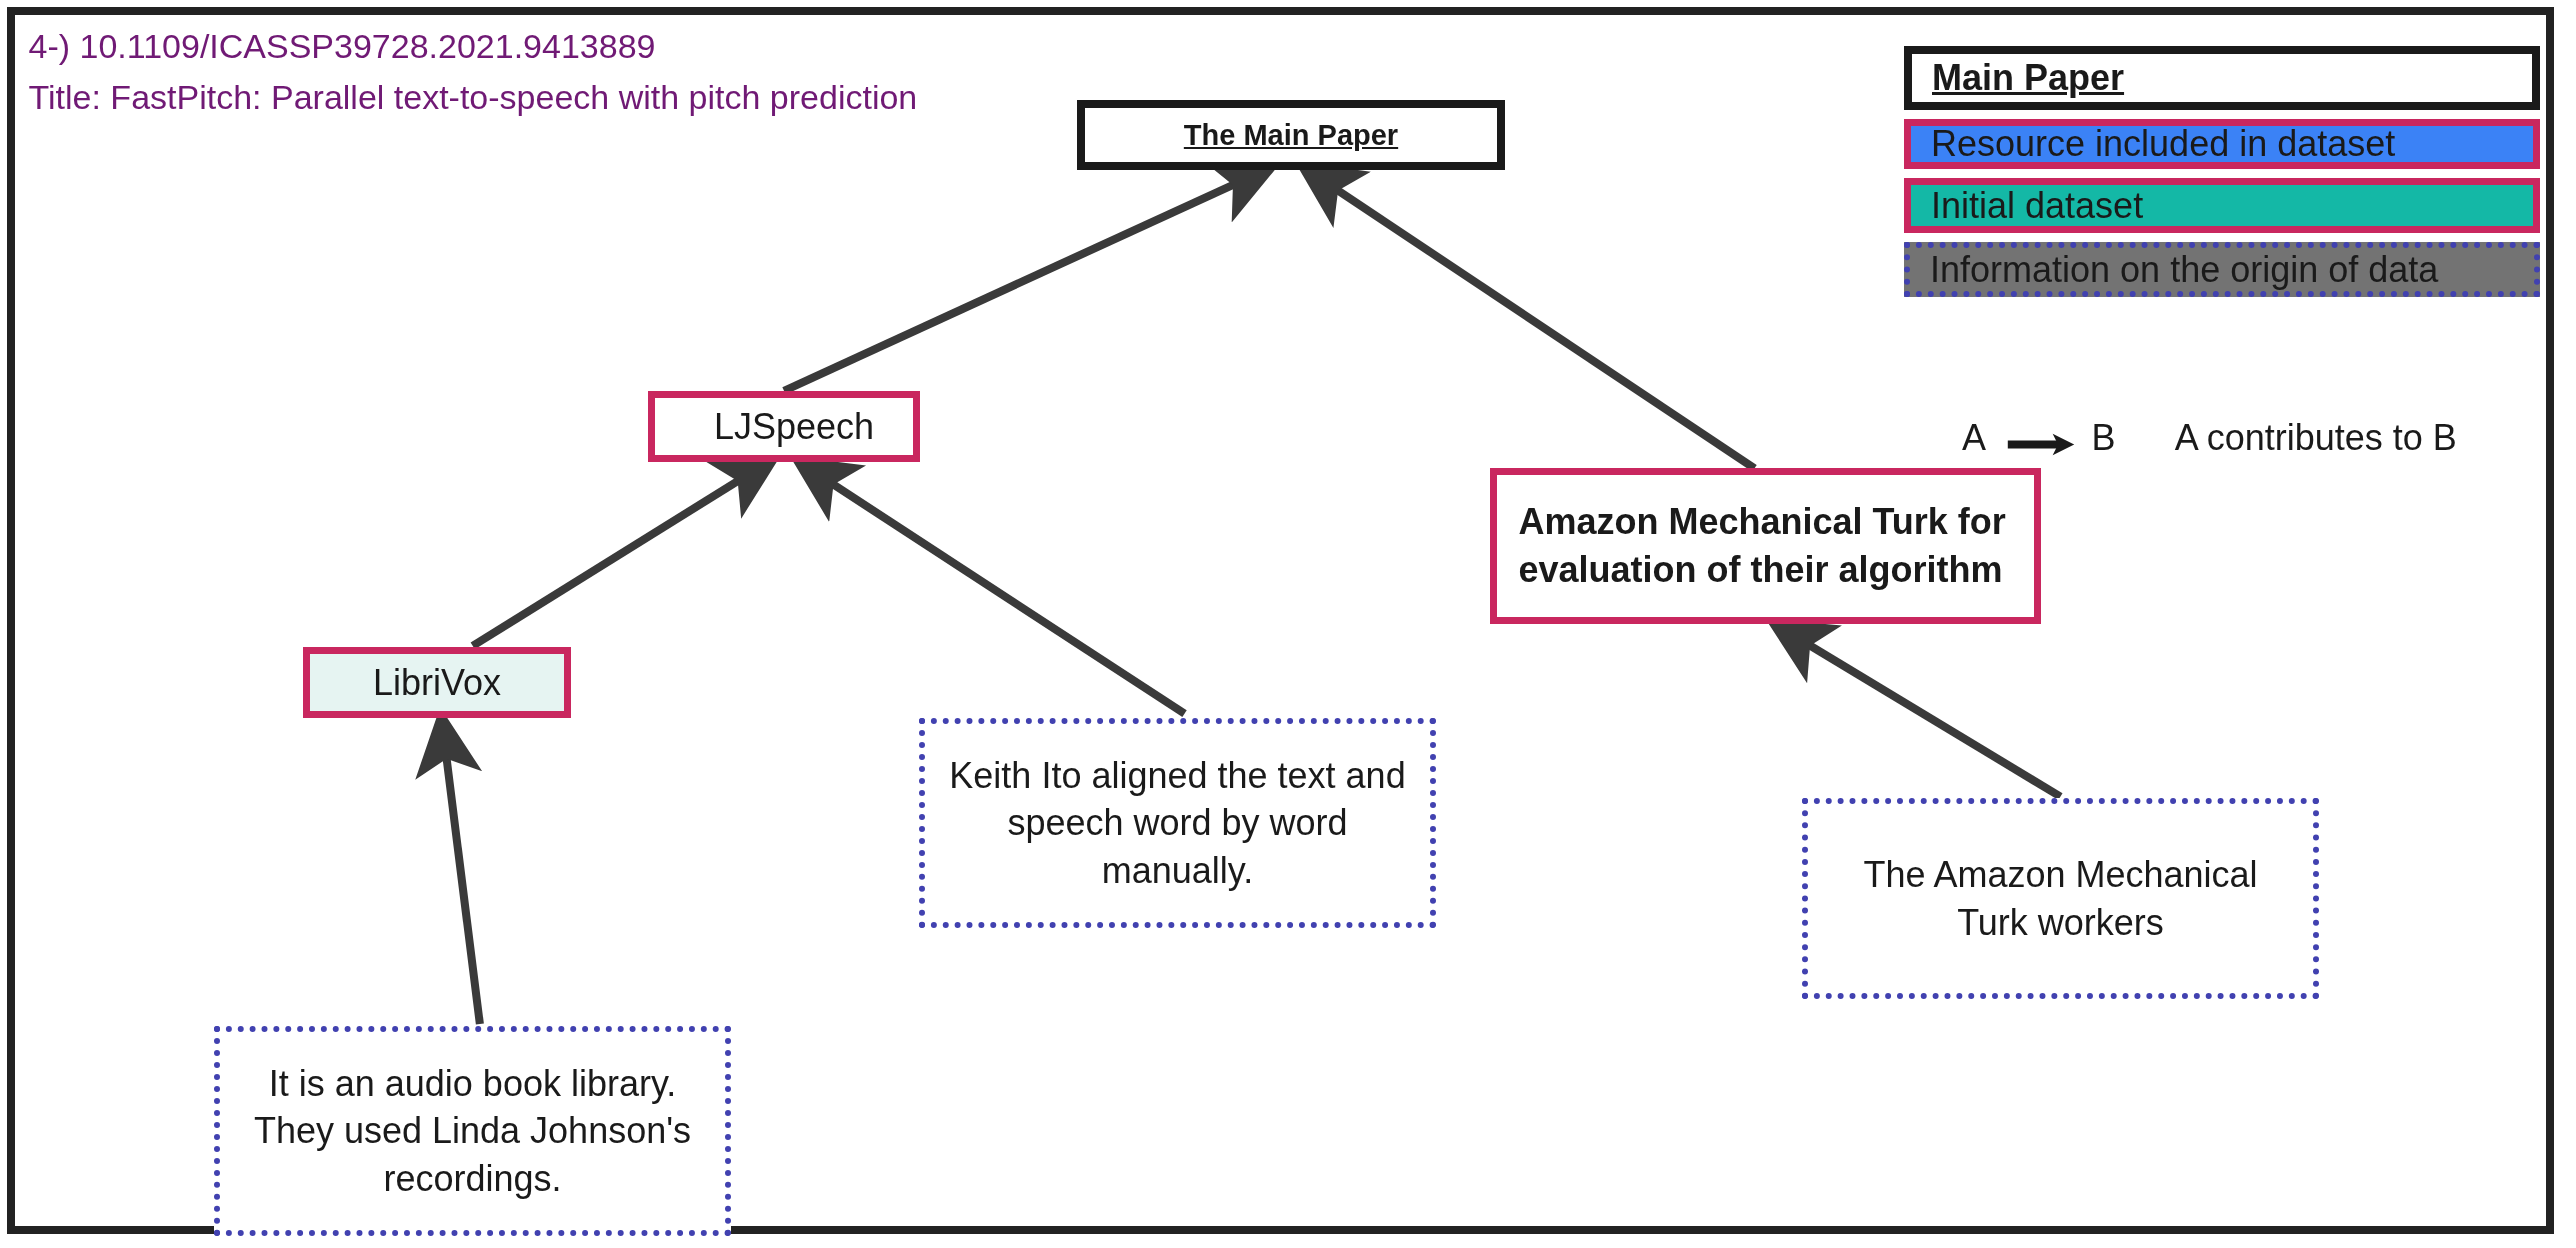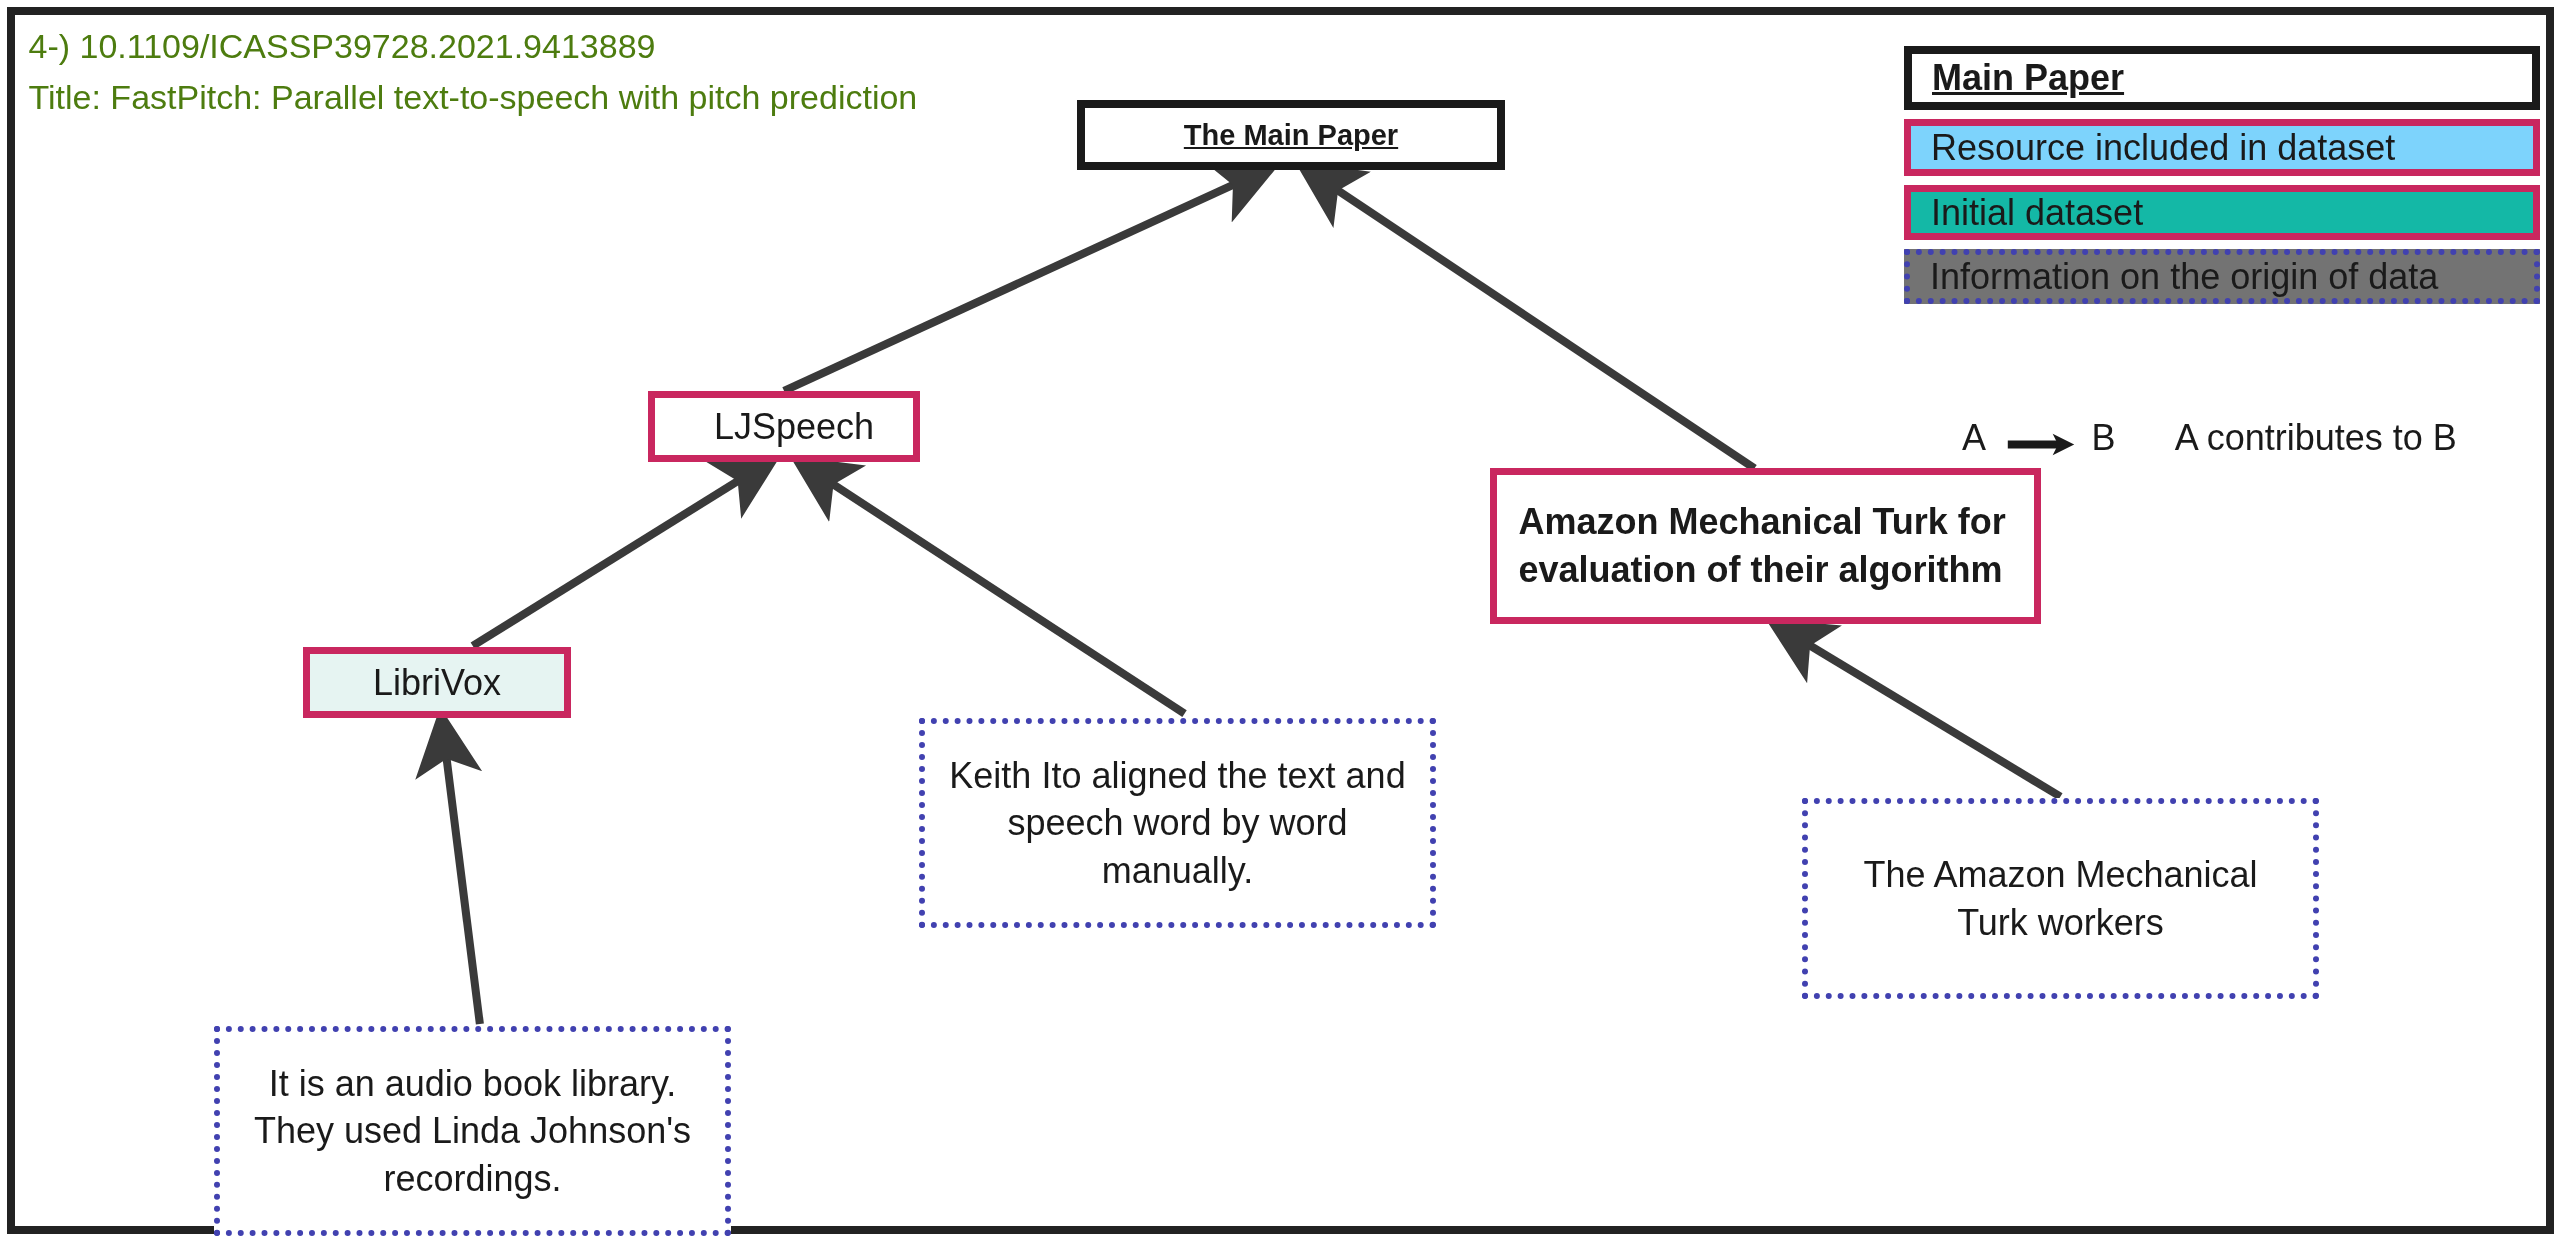--- a/index.html
+++ b/index.html
@@ -31,21 +31,21 @@
   
   #header {
     position: absolute;
     left: 28.5px;
     top: 21.4px;
     width: 1053px;
   }
   #header .line {
     font-size: 34px;
     line-height: 1.5;
-    color: #4d7c0f;
+    color: #701a75;
     white-space: nowrap;
   }
 
   
   .node {
     position: absolute;
     box-sizing: border-box;
     display: flex;
     align-items: center;
     background: #ffffff;
@@ -114,23 +114,23 @@
     height: 64px;
     border: 8px solid #1a1a1a;
     background: #ffffff;
   }
   #legend-main .label {
     font-weight: bold;
     text-decoration: underline;
     font-size: 36px;
   }
   #legend-resource {
-    height: 57px;
-    border: 7.1px solid #C9275F;
-    background: #7dd3fc;
+    height: 50px;
+    border: 7.1px solid #C9275F;
+    background: #3b82f6;
   }
   #legend-initial {
     height: 55px;
     border: 7.1px solid #C9275F;
     background: #14b8a6;
   }
   #legend-info {
     height: 55px;
     border: 6.2px dotted #4141b0;
     background: #737373;

